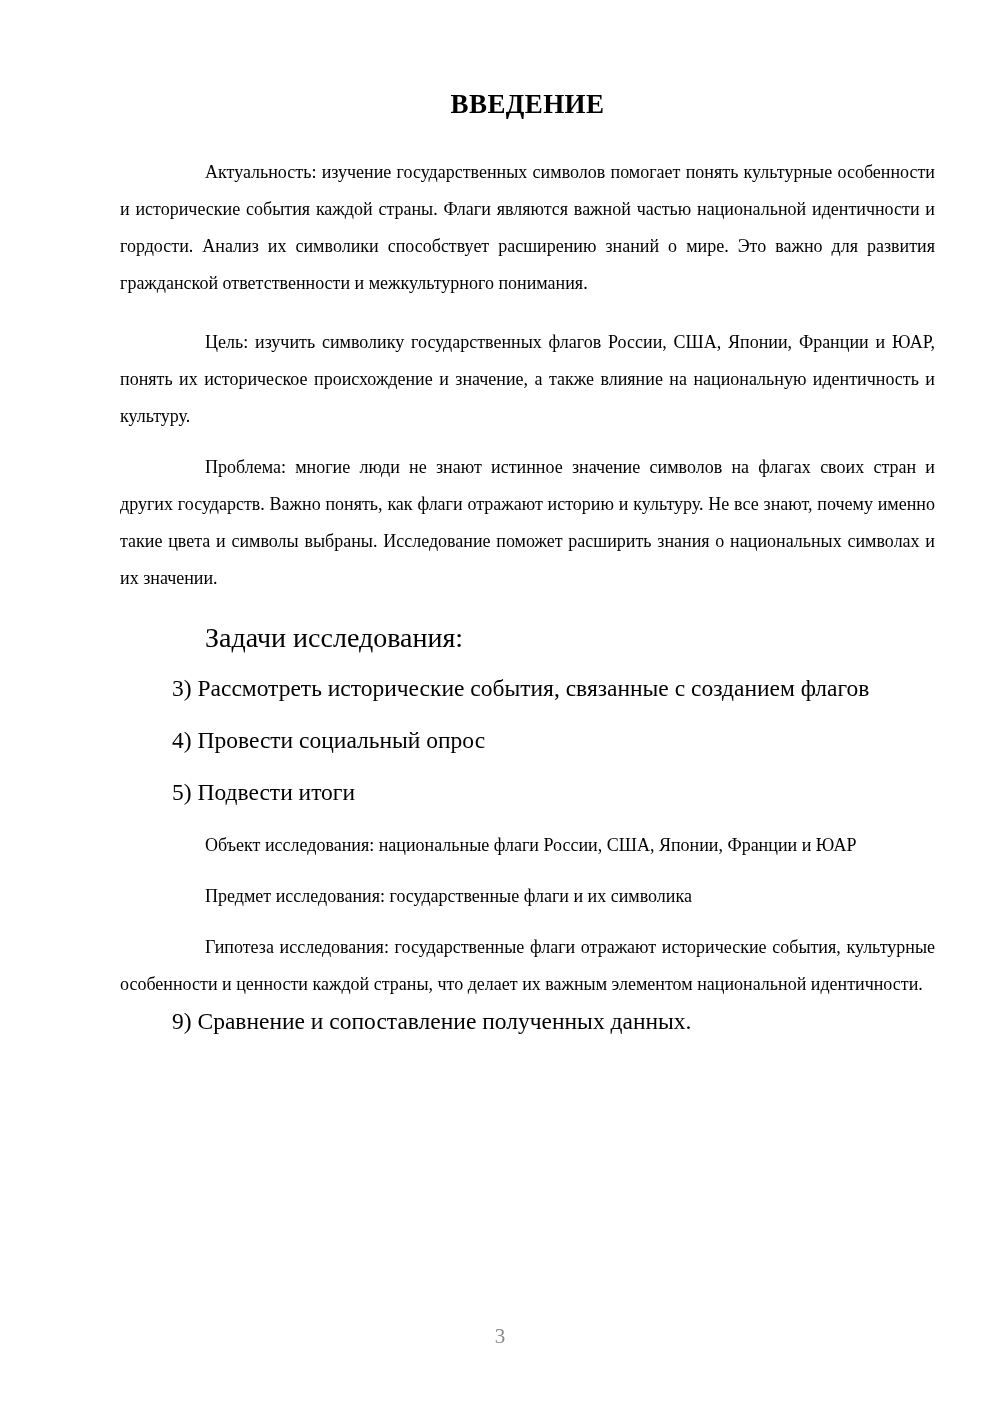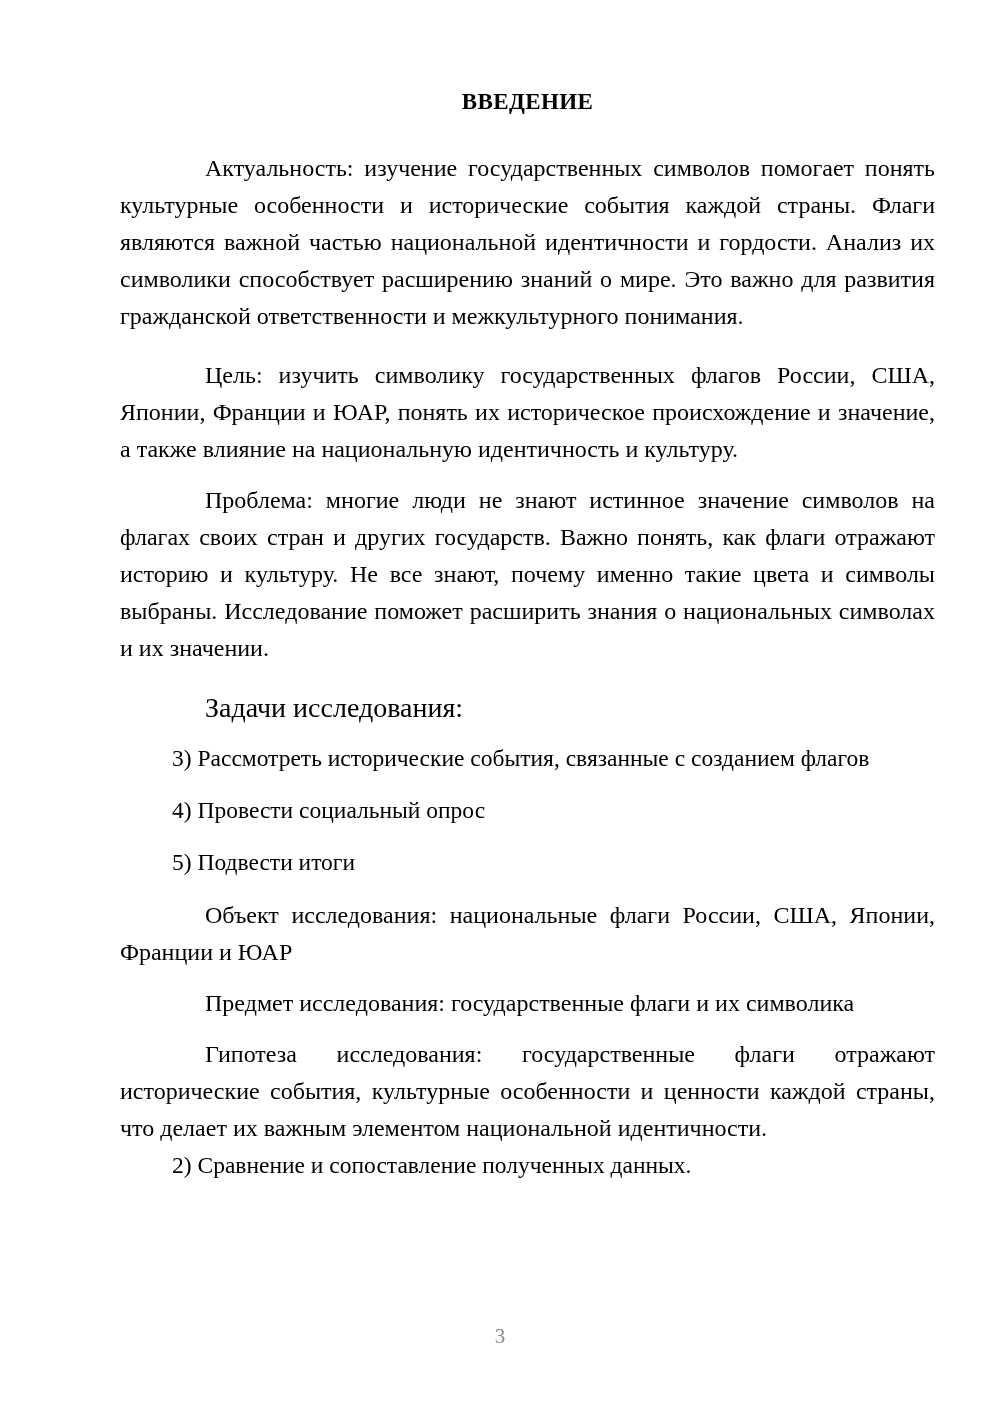--- a/index.html
+++ b/index.html
@@ -23,30 +23,30 @@
     padding: 88px 65px 0 120px;
     background: #ffffff;
     overflow: hidden;
   }
 
   .doc-body {
     width: 815px;
   }
 
   .doc-title {
-    font-size: 23px;
+    font-size: 27px;
     font-weight: bold;
     text-align: center;
     letter-spacing: 0.4px;
     margin: 0 0 34px 0;
     line-height: 1.2;
   }
 
   .para {
-    font-size: 24px;
+    font-size: 18px;
     line-height: 37px;
     text-align: justify;
     text-justify: inter-word;
     text-indent: 85px;
     margin: 0 0 22px 0;
     hyphens: none;
   }
 
   .para:last-of-type {
     margin-bottom: 0;
@@ -115,19 +115,19 @@
     </ol>
 
     <p class="para para-tight">Объект исследования: национальные флаги России, США, Японии, Франции и ЮАР</p>
 
     <p class="para para-tight">Предмет исследования: государственные флаги и их символика</p>
 
     <p class="para para-tight">Гипотеза исследования: государственные флаги отражают исторические события, культурные особенности и ценности каждой страны, что делает их важным элементом национальной идентичности.</p>
 
 
     <ol class="num-list">
-      <li>2) Сравнение и сопоставление полученных данных.</li>
+      <li>9) Сравнение и сопоставление полученных данных.</li>
     </ol>
 
   </div>
 
   <div class="page-number">3</div>
 </div>
 
 </body></html>

